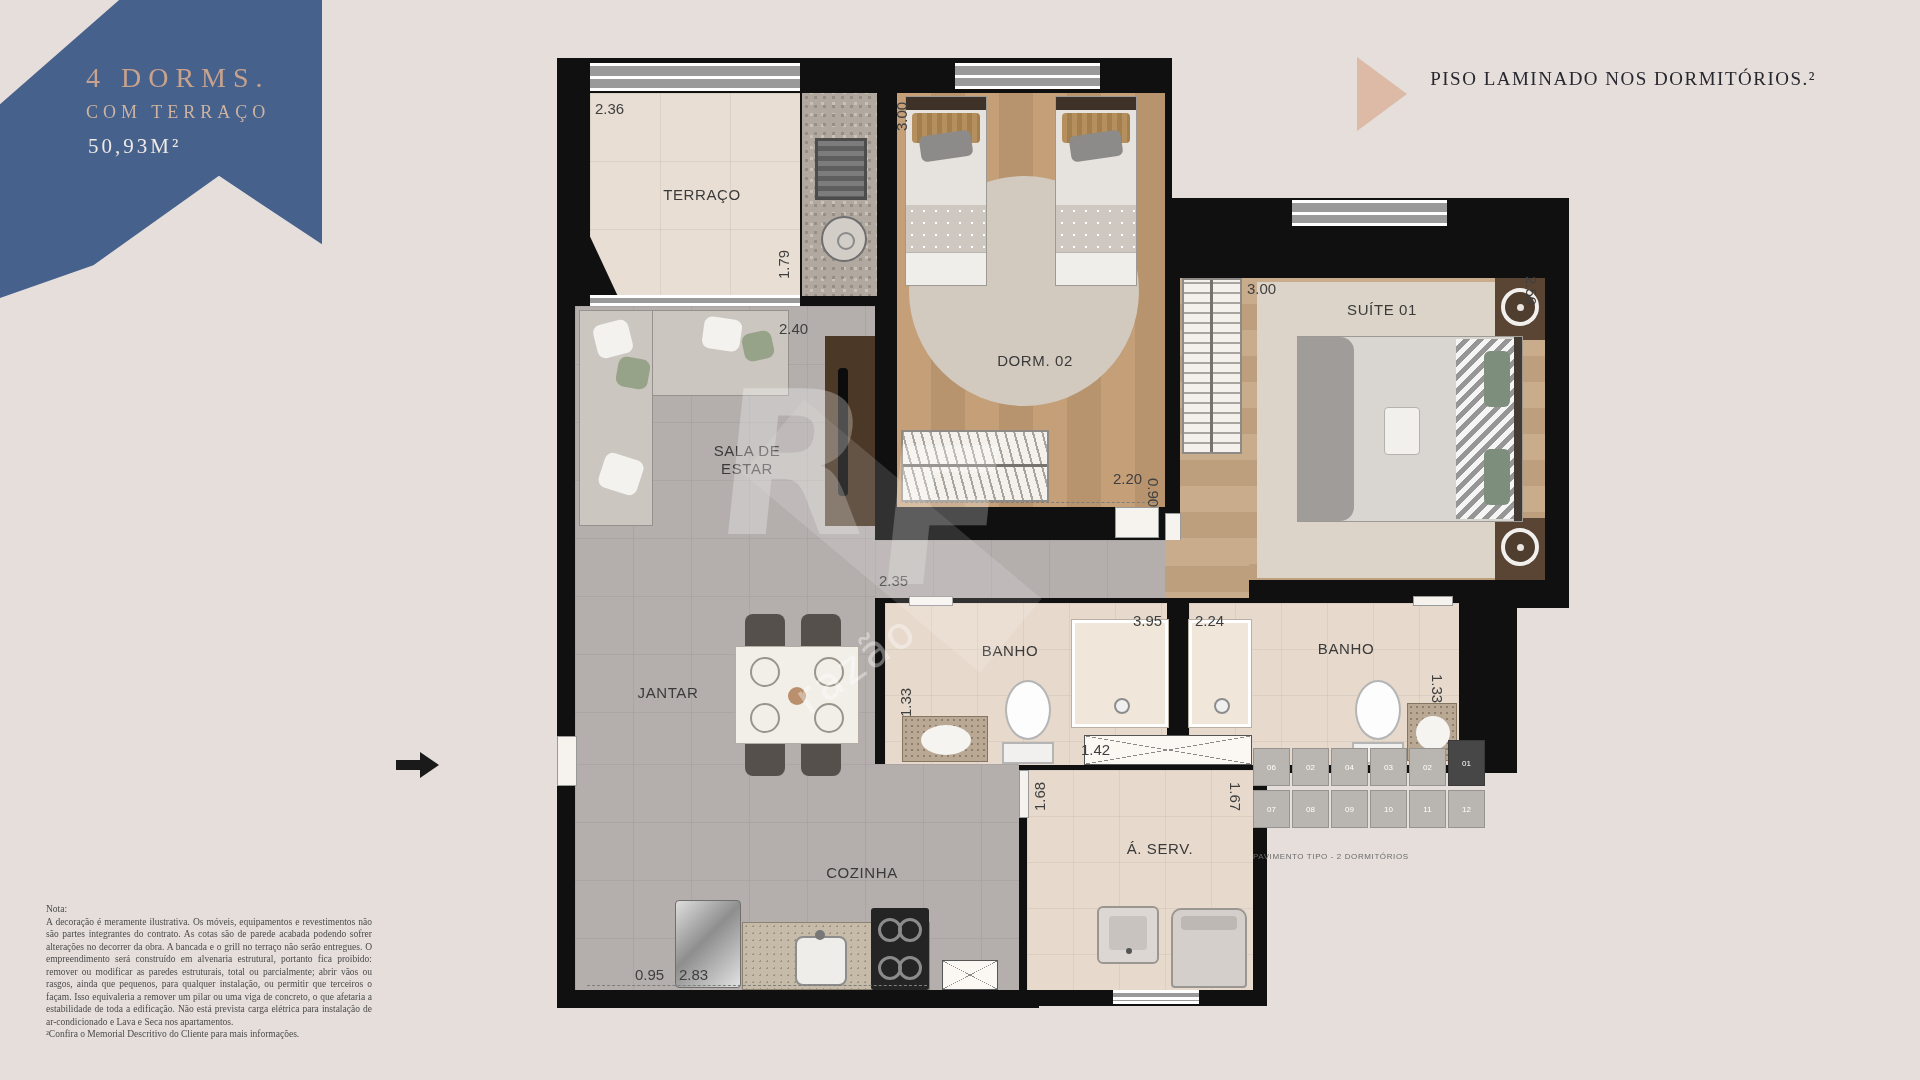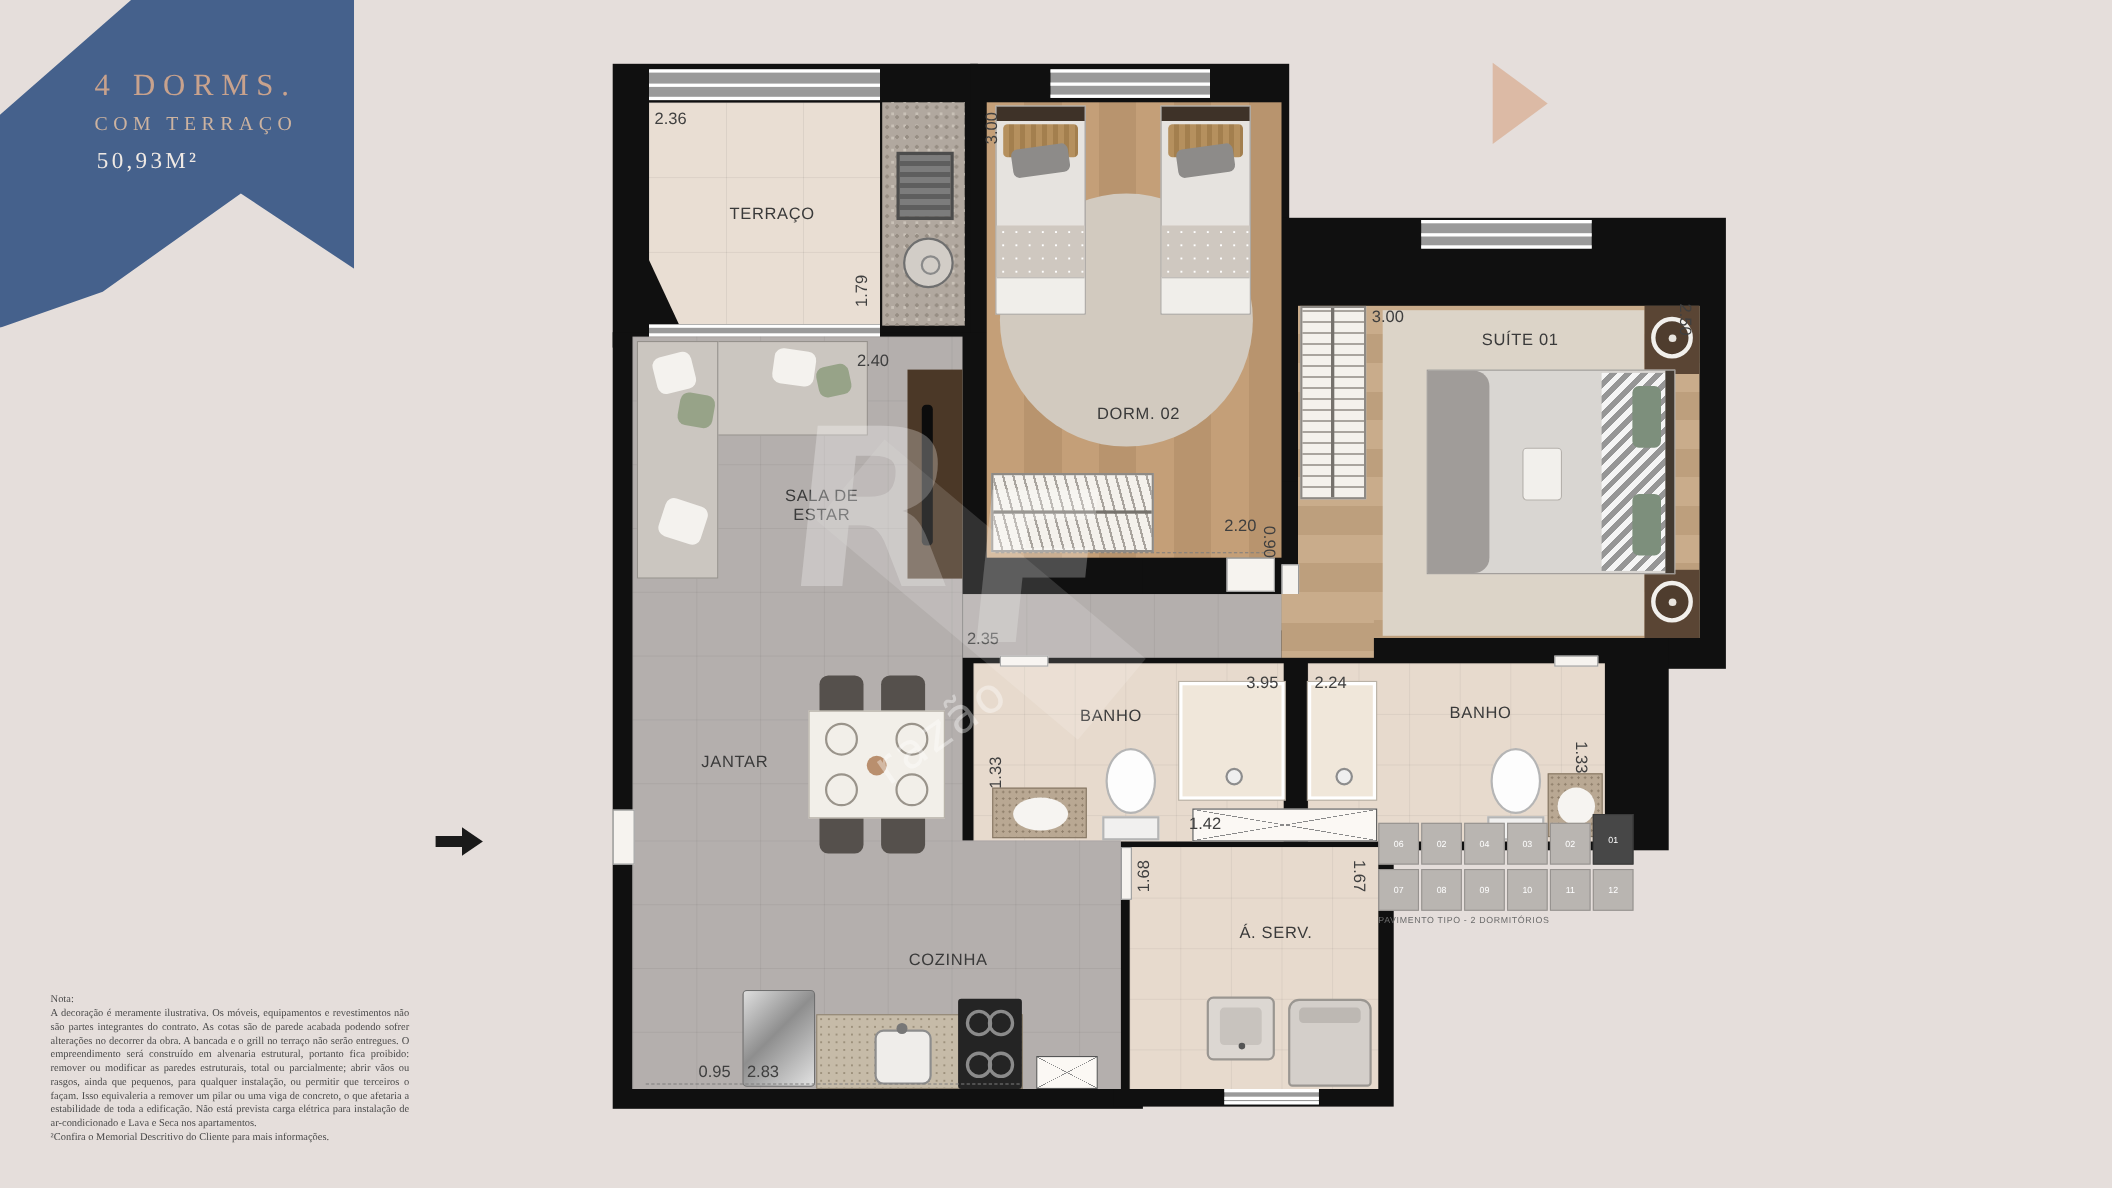--- a/index.html
+++ b/index.html
@@ -65,20 +65,21 @@
 </head>
 <body>
 
 <div class="abs banner"></div>
 <div class="abs banner-title">4 DORMS.</div>
 <div class="abs banner-sub">COM TERRAÇO</div>
 <div class="abs banner-area">50,93M²</div>
 
 <div class="abs flag"></div>
 <div class="abs promo">
+  <div class="promo-sub">PISO LAMINADO NOS DORMITÓRIOS.²</div>
 </div>
 
 <div class="abs" style="left:396px;top:752px;width:44px;height:26px;">
   <div style="position:absolute;left:0;top:8px;width:24px;height:10px;background:#1a1a1a;"></div>
   <div style="position:absolute;left:24px;top:0;width:0;height:0;border-top:13px solid transparent;border-bottom:13px solid transparent;border-left:19px solid #1a1a1a;"></div>
 </div>
 
 <div class="abs plan">
 
   <div class="wall" style="left:0;top:0;width:332px;height:258px"></div>
@@ -227,21 +228,21 @@
   <div class="doorgap" style="left:462px;top:712px;width:10px;height:48px;"></div>
   <div class="abs window" style="left:556px;top:932px;width:86px;height:14px;"></div>
 
   <div class="doorgap" style="left:0;top:678px;width:20px;height:50px;"></div>
 
   <div class="abs" style="left:30px;top:927px;width:340px;border-top:1px dashed #7e7e7e;"></div>
   <div class="abs" style="left:348px;top:444px;width:250px;border-top:1px dashed #7e7e7e;"></div>
 
   <div class="room" style="left:90px;top:128px;width:110px">TERRAÇO</div>
   <div class="room" style="left:140px;top:384px;width:100px">SALA DE ESTAR</div>
-  <div class="room" style="left:428px;top:310px;width:100px">DORM. 02</div>
+  <div class="room" style="left:428px;top:294px;width:100px">DORM. 02</div>
   <div class="room" style="left:770px;top:243px;width:110px">SUÍTE 01</div>
   <div class="room" style="left:408px;top:584px;width:90px">BANHO</div>
   <div class="room" style="left:744px;top:582px;width:90px">BANHO</div>
   <div class="room" style="left:66px;top:626px;width:90px">JANTAR</div>
   <div class="room" style="left:250px;top:806px;width:110px">COZINHA</div>
   <div class="room" style="left:548px;top:782px;width:110px">Á. SERV.</div>
 
   <span class="dim" style="left:38px;top:42px">2.36</span>
   <span class="dim rot-ccw" style="left:212px;top:198px">1.79</span>
   <span class="dim" style="left:222px;top:262px">2.40</span>
@@ -286,14 +287,14 @@
     </div>
   <div style="height:4px;"></div>
   <div class="kd-row">
       <div class="kd-unit">07</div>
       <div class="kd-unit">08</div>
       <div class="kd-unit">09</div>
       <div class="kd-unit">10</div>
       <div class="kd-unit">11</div>
       <div class="kd-unit">12</div>
     </div>
-  <div style="margin-top:4px;font-size:8px;letter-spacing:.6px;color:#6b6b6b;">PAVIMENTO TIPO - 2 DORMITÓRIOS</div>
+  <div style="margin-top:24px;font-size:8px;letter-spacing:.6px;color:#6b6b6b;">PAVIMENTO TIPO - 2 DORMITÓRIOS</div>
 </div>
 
 </body></html>

